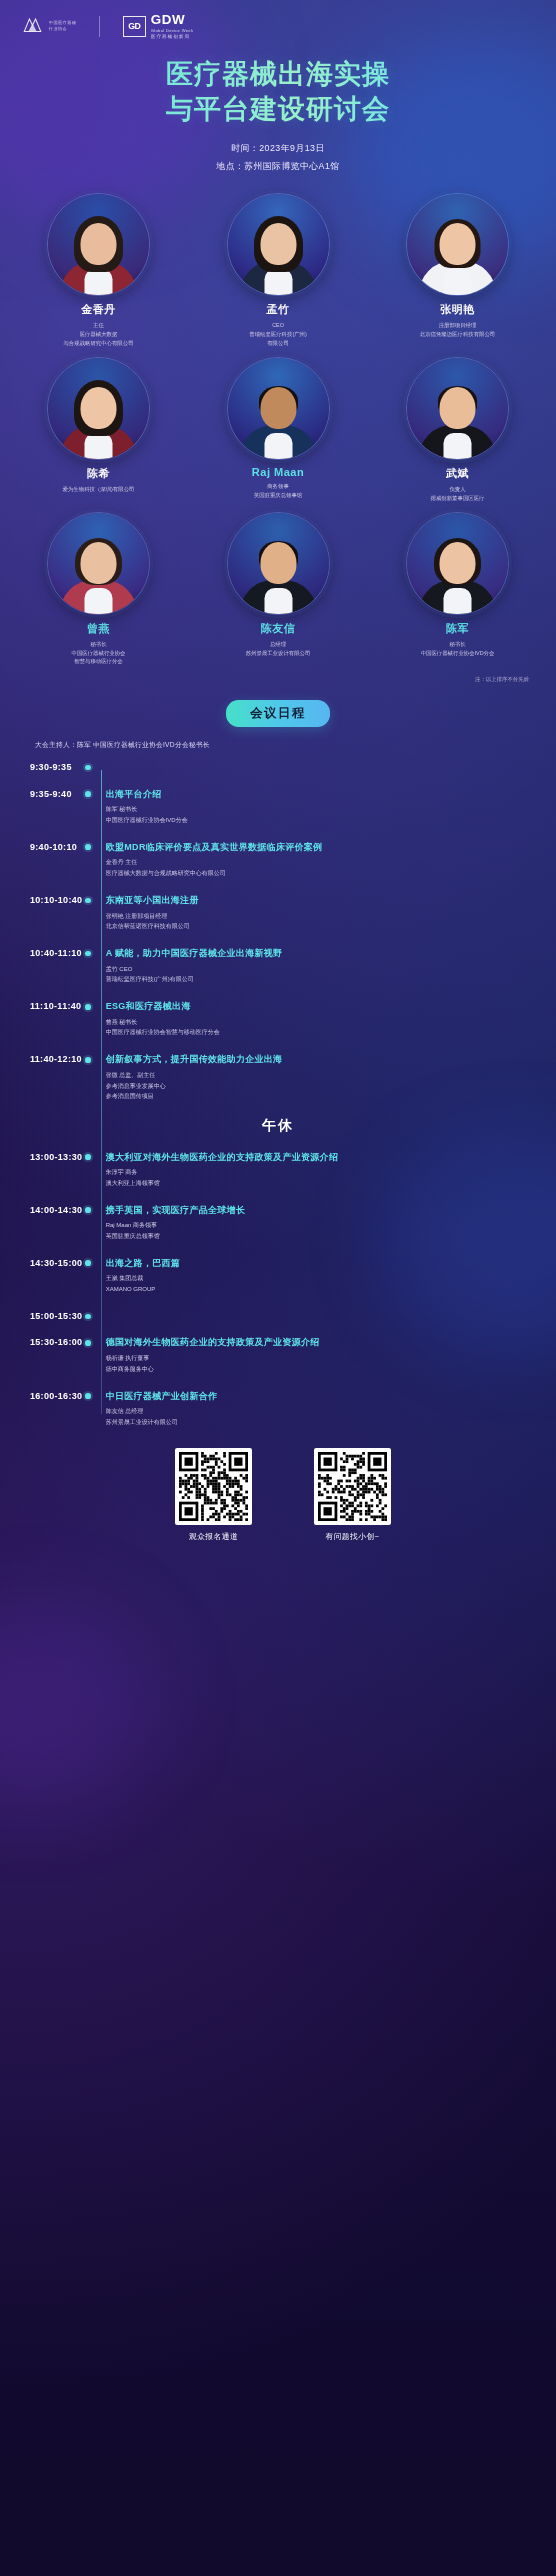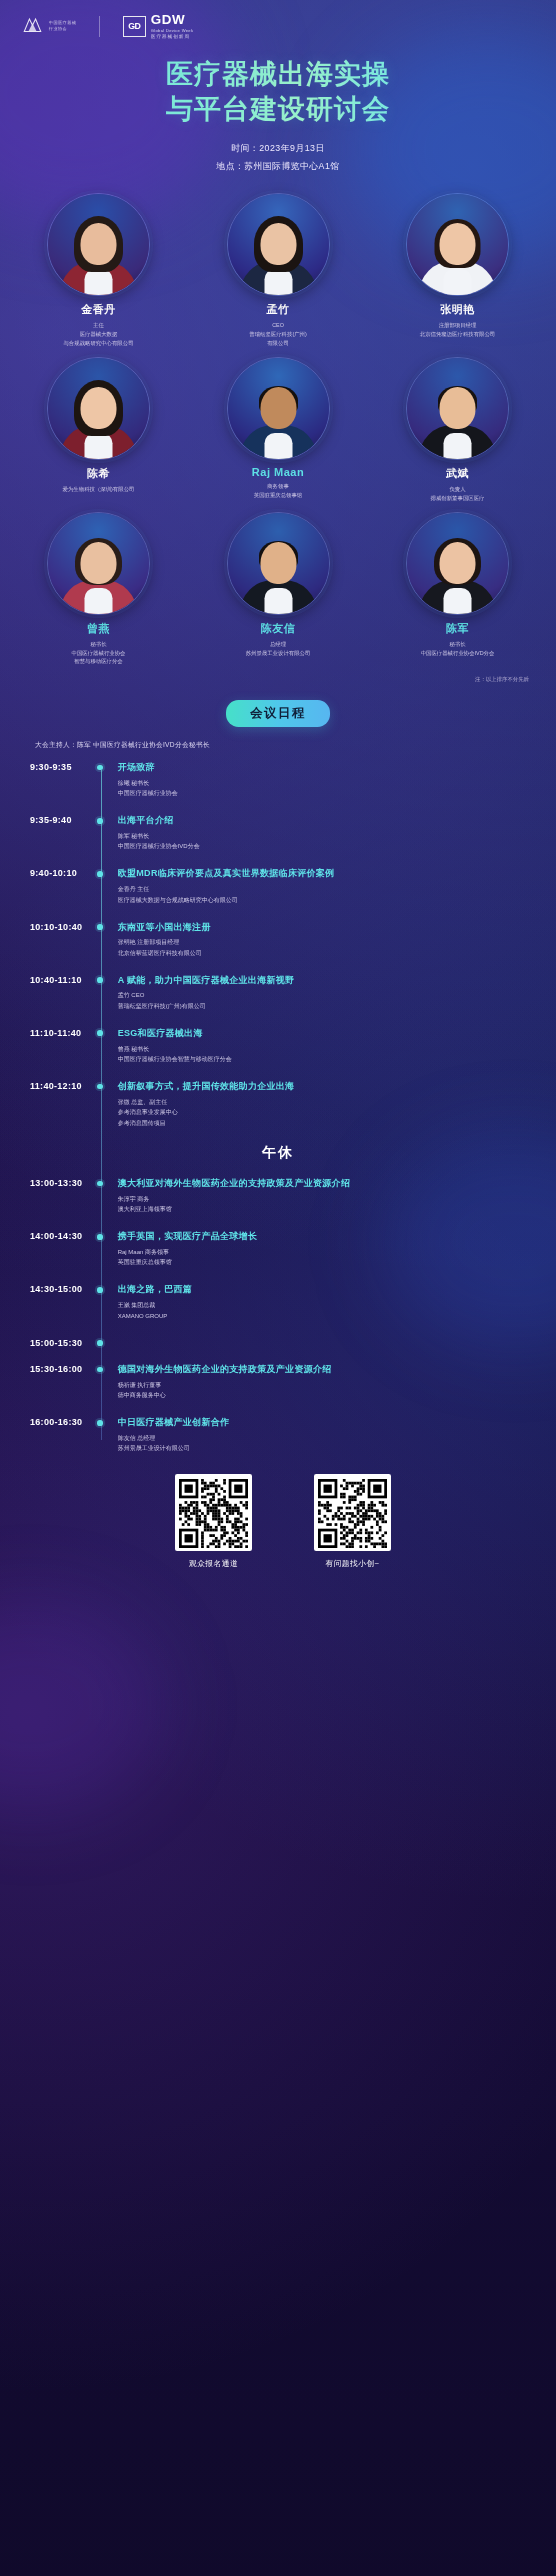--- a/index.html
+++ b/index.html
@@ -89,21 +89,21 @@
     background:linear-gradient(90deg,#46e0c8 0%,#4fc8ea 50%,#57b6f0 100%);
     color:#10203a;
     font-size:12.4px;font-weight:bold;letter-spacing:1.5px;
     box-shadow:0 3.1px 11.3px rgba(60,200,220,.25);
   }
   .host{margin-top:13.4px;padding-left:35px;font-size:6.7px;color:#ded8f3;letter-spacing:0.3px;}
 
   .timeline{position:relative;margin-top:11.3px;padding:0 30px 0 30px;}
   .tl-line{position:absolute;left:101px;top:9.3px;bottom:13.4px;width:1px;background:linear-gradient(180deg,rgba(110,230,230,.65),rgba(110,160,240,.35));}
   .item{position:relative;display:flex;align-items:flex-start;margin-bottom:15.5px;}
-  .time{width:66px;flex:none;text-align:left;padding-top:1px;font-size:9px;font-weight:bold;color:#ffffff;letter-spacing:0.3px;}
+  .time{width:54px;flex:none;text-align:left;padding-top:1px;font-size:9px;font-weight:bold;color:#ffffff;letter-spacing:0.3px;}
   .dot{position:relative;flex:none;width:12.4px;}
   .dot i{
     position:absolute;left:1px;top:3.6px;width:5.7px;height:5.7px;border-radius:50%;
     background:#5fe3e8;box-shadow:0 0 0 2.1px rgba(95,227,232,.18);
     display:block;
   }
   .body-col{flex:1;padding-left:9.3px;}
   .topic{font-size:9px;font-weight:bold;color:#5fe3e8;line-height:1.45;letter-spacing:0.3px;}
   .speaker-line{margin-top:3.6px;font-size:6px;line-height:1.75;color:#cfc9e6;}
 
@@ -297,24 +297,20 @@
   </div>
   <div class="host">大会主持人：陈军  中国医疗器械行业协会IVD分会秘书长</div>
 
   <div class="timeline">
     <div class="tl-line"></div>
     <div id="agenda-list">
         <div class="item">
           <div class="time">9:30-9:35</div>
           <div class="dot">
             <i></i>
-          </div>
-          <div class="body-col">
-            <div class="topic">开场致辞</div>
-            <div class="speaker-line">徐曦  秘书长<br>中国医疗器械行业协会</div>
           </div>
         </div>
         <div class="item">
           <div class="time">9:35-9:40</div>
           <div class="dot">
             <i></i>
           </div>
           <div class="body-col">
             <div class="topic">出海平台介绍</div>
             <div class="speaker-line">陈军  秘书长<br>中国医疗器械行业协会IVD分会</div>

